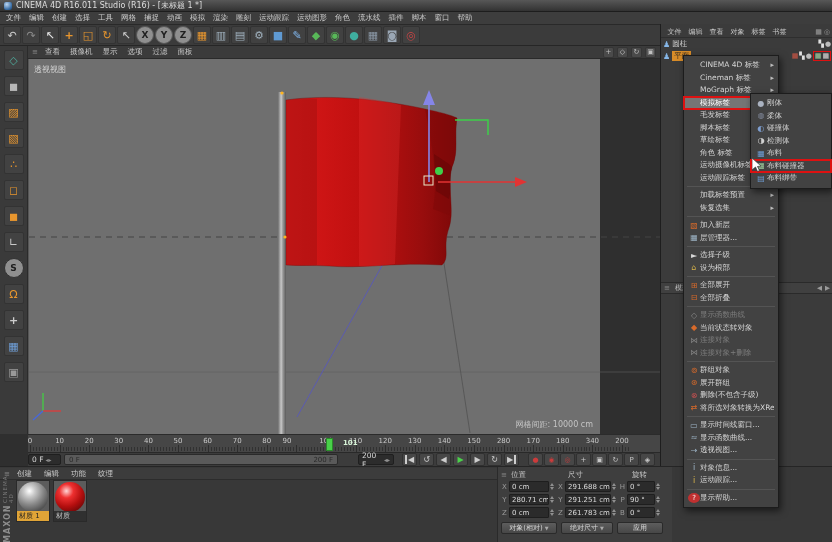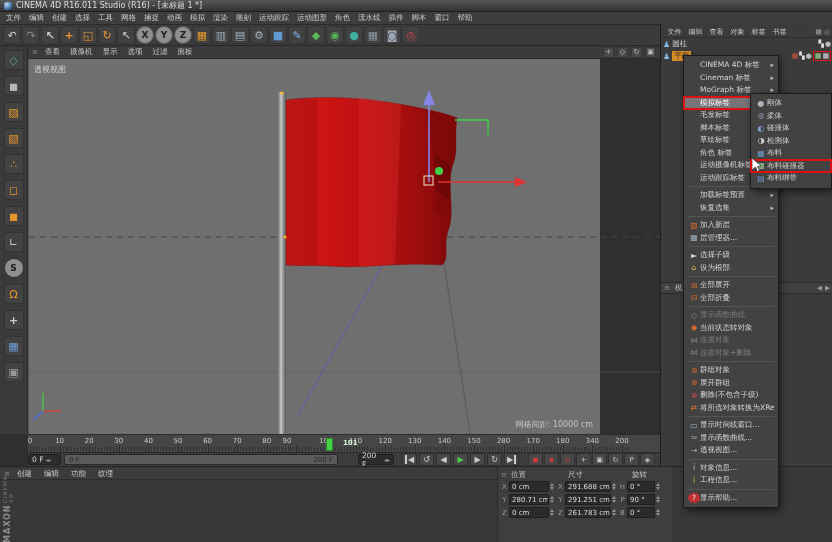--- a/index.html
+++ b/index.html
@@ -454,20 +454,30 @@
         <span id="mat-grip" style="font-size:7px;color:#8a8a8a">≡</span>
       <span class="mmi">创建</span>
           <span class="mmi">编辑</span>
           <span class="mmi">功能</span>
           <span class="mmi">纹理</span>
         </div>
       <div id="brand">
         <span id="brand-1">MAXON</span>
         <span id="brand-2">CINEMA 4D</span>
       </div>
+      <div id="mat-list">
+          <div class="mat">
+            <div class="mat-sphere" style="background: radial-gradient(circle at 38% 30%, rgb(255, 255, 255) 0%, rgb(201, 201, 201) 20%, rgb(138, 138, 138) 48%, rgb(44, 44, 44) 95%);"></div>
+            <div class="mat-label sel">材质 1</div>
+          </div>
+          <div class="mat">
+            <div class="mat-sphere" style="background: radial-gradient(circle at 38% 30%, rgb(255, 213, 213) 0%, rgb(238, 48, 48) 25%, rgb(181, 15, 15) 55%, rgb(85, 4, 4) 92%);"></div>
+            <div class="mat-label">材质</div>
+          </div>
+        </div>
     </div>
 
     <div id="coords">
       <div id="coord-headers">
         <span id="coord-grip">≡</span>
         <span class="chead" style="width:57px">位置</span>
         <span class="chead" style="width:64px">尺寸</span>
         <span class="chead">旋转</span>
       </div>
       <div id="coord-rows">
@@ -525,20 +535,33 @@
               <i class="dn"></i>
             </span>
             <span class="axl">B</span>
             <span class="cfield" style="width: 28px;">0 °</span>
             <span class="spin">
               <i class="up"></i>
               <i class="dn"></i>
             </span>
           </div>
         </div>
+      <div id="coord-buttons">
+        <div class="cbtn" style="width:56px">
+          <span>对象(相对)</span>
+            <span class="dd">▼</span>
+        </div>
+        <div class="cbtn" style="width:52px">
+          <span>绝对尺寸</span>
+            <span class="dd">▼</span>
+        </div>
+        <div class="cbtn" style="width:46px">
+          <span>应用</span>
+        </div>
+      </div>
     </div>
   </div>
 
   <div id="right-panel">
     <div id="om-menu">
         <span class="omi">文件</span>
         <span class="omi">编辑</span>
         <span class="omi">查看</span>
         <span class="omi">对象</span>
         <span class="omi">标签</span>
@@ -721,21 +744,21 @@
         <span class="cico" style="color: rgb(159, 182, 200);">→</span>
         <span class="clabel">透视视图...</span>
       </div>
       <div class="csep"></div>
       <div class="cmi">
         <span class="cico" style="color: rgb(159, 182, 200);">i</span>
         <span class="clabel">对象信息...</span>
       </div>
       <div class="cmi">
         <span class="cico" style="color: rgb(216, 180, 74);">i</span>
-        <span class="clabel">工程信息...</span>
+        <span class="clabel">运动跟踪...</span>
       </div>
       <div class="csep"></div>
       <div class="cmi">
         <span class="cico" style="color: rgb(255, 255, 255); background: rgb(192, 48, 48); border-radius: 50%; font-size: 7px;">?</span>
         <span class="clabel">显示帮助...</span>
       </div>
     </div>
   <div id="ctx-submenu" class="menu">
       <div class="cmi">
         <span class="cico" style="color: rgb(170, 178, 192);">●</span>

